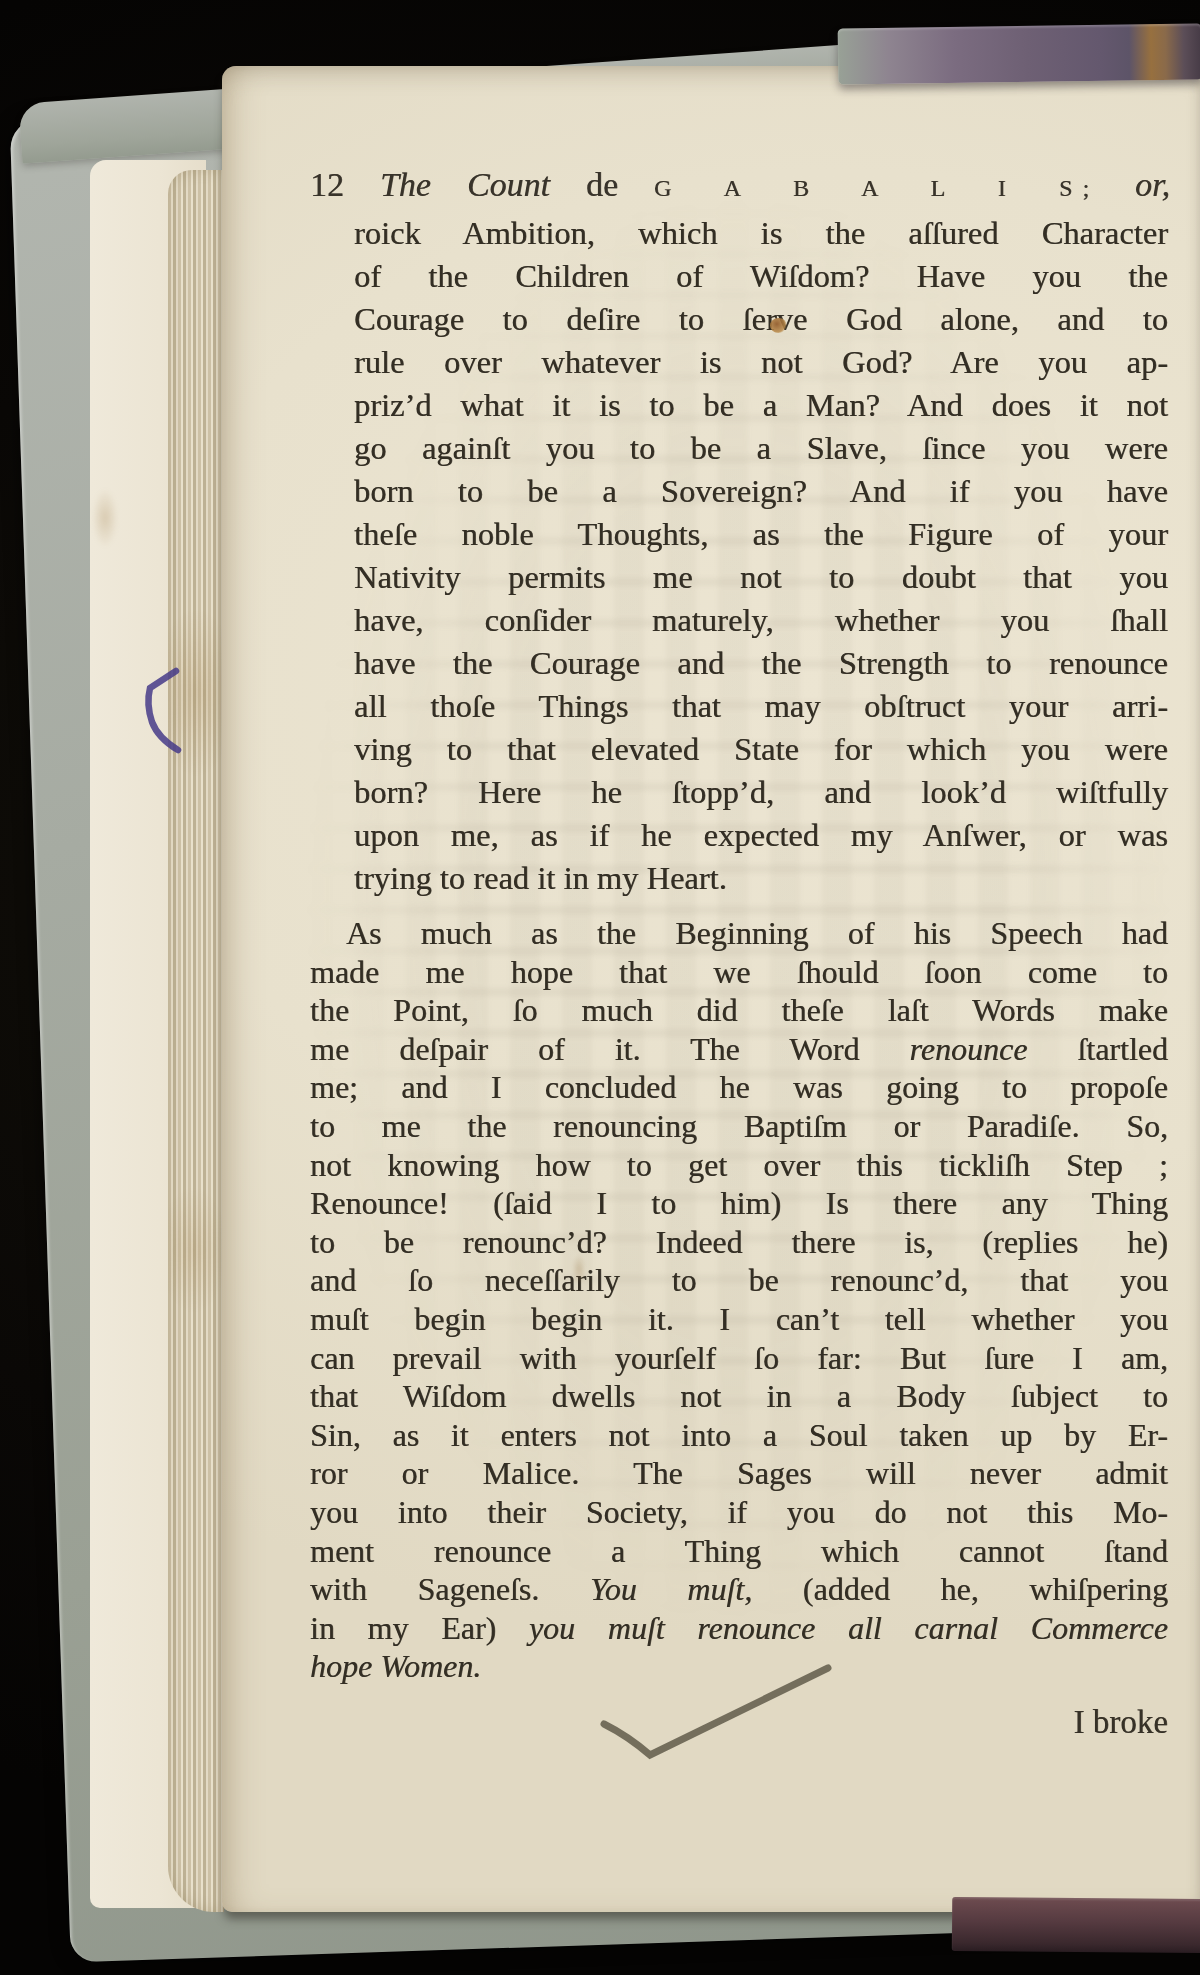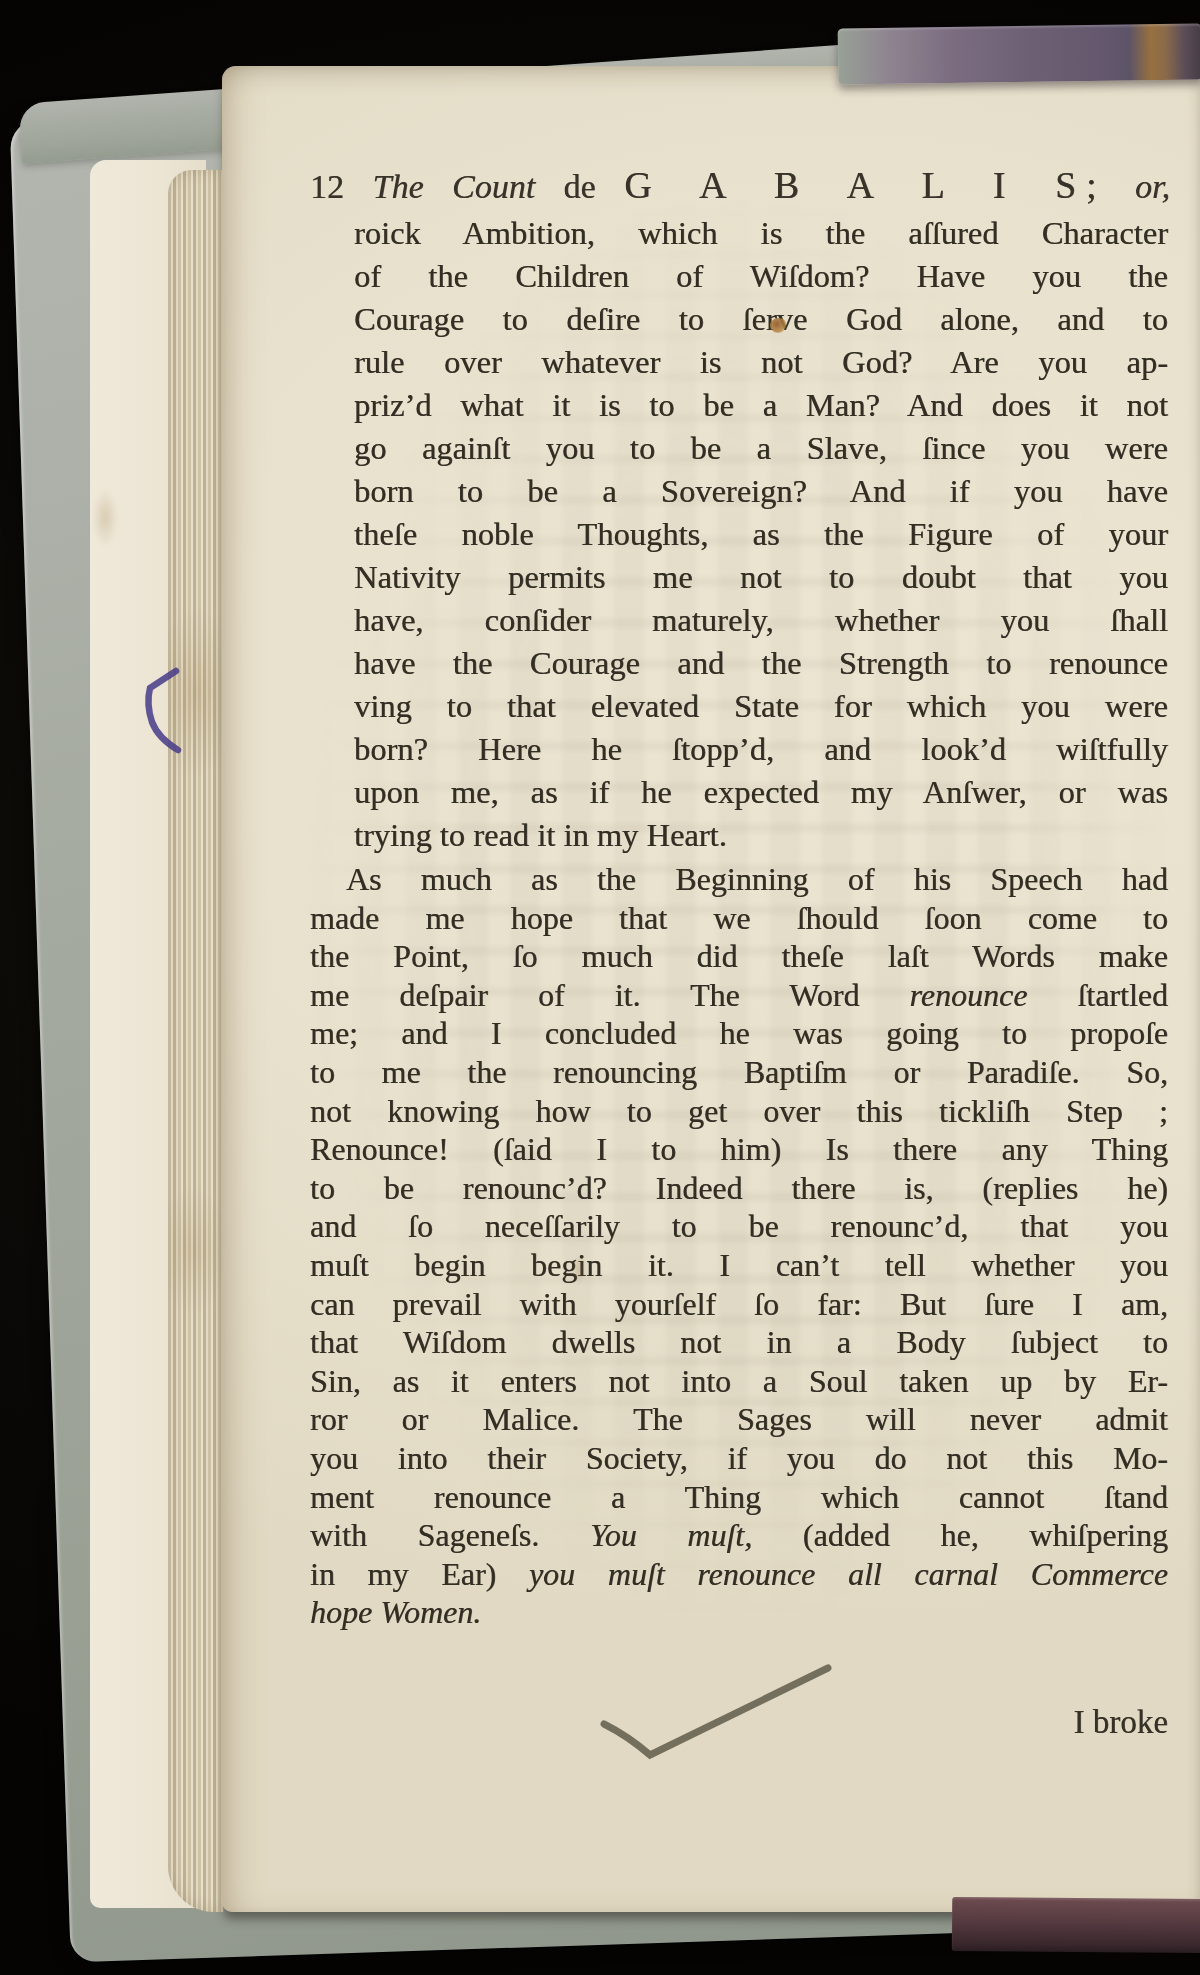--- a/index.html
+++ b/index.html
@@ -51,25 +51,25 @@
   .header-line{position:absolute;left:88px;top:96px;width:860px;height:46px;
       font-size:34px;line-height:46px;color:#38332a;
       text-align:justify;text-align-last:justify;
       text-shadow:.5px 0 rgba(52,47,37,.75);}
   .textblock{position:absolute;left:88px;top:146px;width:858px;color:#332e24;
       text-shadow:.5px 0 rgba(50,45,35,.72);}
   .para .line{text-align:justify;text-align-last:justify;white-space:nowrap;}
   .para .line.nojust{text-align-last:left;}
   .para.p1 .line{height:43px;line-height:43px;font-size:32.5px;margin-left:44px;}
   .para.p2 .line{height:38.6px;line-height:38.6px;font-size:32px;}
-  .para.p2{margin-top:3px;}
+  .para.p2{margin-top:14px;}
   .para.indent .line:first-child{text-indent:36px;}
   .s-r{font-style:normal;}
   .s-i{font-style:italic;}
-  .s-caps{letter-spacing:10px;font-size:38px;}
+  .s-caps{letter-spacing:10px;font-size:24px;}
   .catchword{position:absolute;left:88px;top:1638px;width:858px;text-align:right;
       font-size:33px;color:#363127;text-shadow:.5px 0 rgba(52,47,37,.7);}
   
   .checkmark{position:absolute;left:368px;top:1592px;}
   .bluemark{position:absolute;left:134px;top:666px;}
   .stain1{position:absolute;left:548px;top:252px;width:17px;height:15px;border-radius:50%;
       background:radial-gradient(circle at 40% 40%, #8a4f1d, #b98a4a 60%, transparent 75%);opacity:.85;}
   .stain2{position:absolute;left:92px;top:488px;width:26px;height:60px;border-radius:50%;
       background:radial-gradient(#b09468, transparent 70%);opacity:.35;filter:blur(2px);}
   .stain3{position:absolute;left:350px;top:1188px;width:14px;height:30px;border-radius:50%;
@@ -103,20 +103,21 @@
           <div class="line"><span class="s-r">of the Children of Wiſdom?  Have you the</span></div>
           <div class="line"><span class="s-r">Courage to deſire to ſerve God alone, and to</span></div>
           <div class="line"><span class="s-r">rule over whatever is not God?  Are you ap-</span></div>
           <div class="line"><span class="s-r">priz’d what it is to be a Man? And does it not</span></div>
           <div class="line"><span class="s-r">go againſt you to be a Slave, ſince you were</span></div>
           <div class="line"><span class="s-r">born to be a Sovereign?  And if you have</span></div>
           <div class="line"><span class="s-r">theſe noble Thoughts, as the Figure of your</span></div>
           <div class="line"><span class="s-r">Nativity permits me not to doubt that you</span></div>
           <div class="line"><span class="s-r">have, conſider maturely, whether you ſhall</span></div>
           <div class="line"><span class="s-r">have the Courage and the Strength to renounce</span></div>
+          <div class="line"><span class="s-r">all thoſe Things that may obſtruct your arri-</span></div>
           <div class="line"><span class="s-r">ving to that elevated State for which you were</span></div>
           <div class="line"><span class="s-r">born?  Here he ſtopp’d, and look’d wiſtfully</span></div>
           <div class="line"><span class="s-r">upon me, as if he expected my Anſwer, or was</span></div>
           <div class="line nojust"><span class="s-r">trying to read it in my Heart.</span></div>
         </div>
         <div class="para p2 indent">
           <div class="line"><span class="s-r">As much as the Beginning of his Speech had</span></div>
           <div class="line"><span class="s-r">made me hope that we ſhould ſoon come to</span></div>
           <div class="line"><span class="s-r">the Point, ſo much did theſe laſt Words make</span></div>
           <div class="line"><span class="s-r">me deſpair of it.  The Word </span><span class="s-i">renounce</span><span class="s-r"> ſtartled</span></div>

